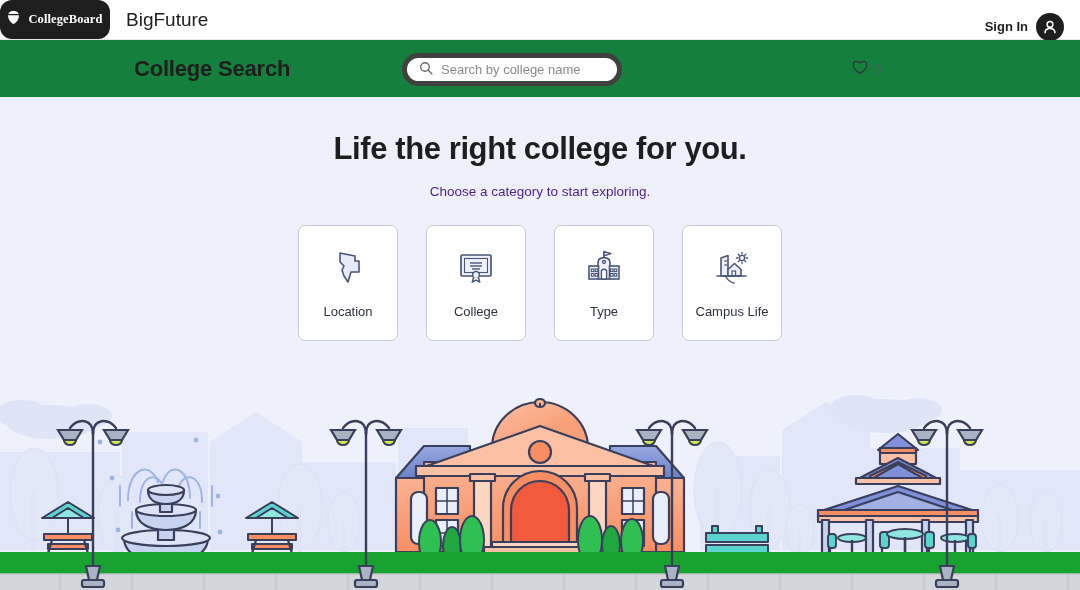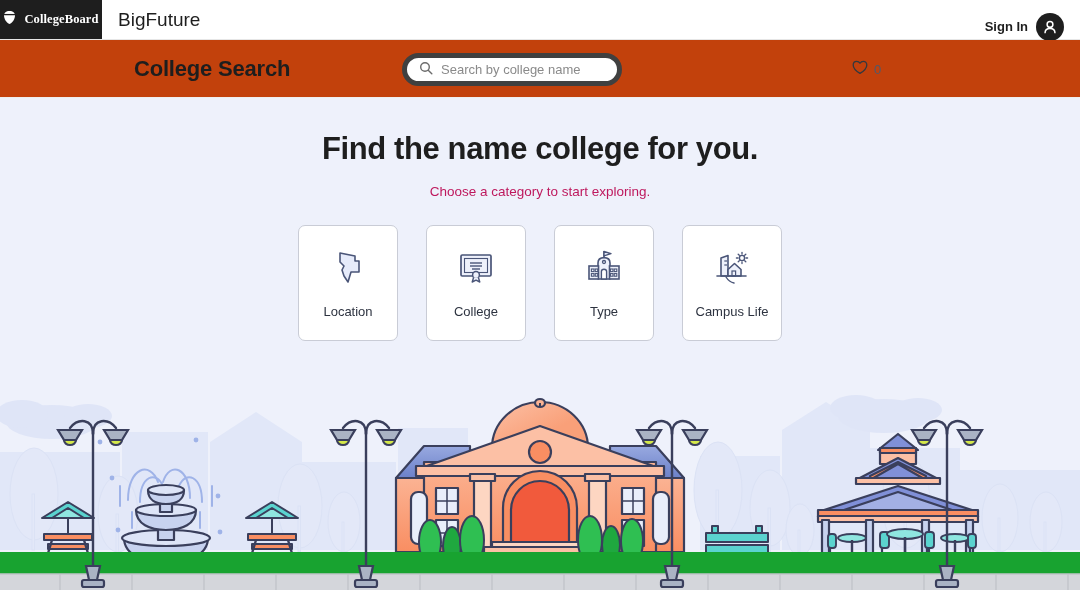--- a/index.html
+++ b/index.html
@@ -13,26 +13,27 @@
   
   .topbar {
     height: 40px;
     display: flex;
     align-items: stretch;
     background: #ffffff;
     border-bottom: 1px solid #e6e6e6;
     position: relative;
   }
   .cb-logo {
-    width: 102px;
+    width: 110px;
     background: #1e1e1e;
     display: flex;
     align-items: center;
     justify-content: center;
     gap: 8px;
+    border-radius: 12px;
   }
   .cb-acorn { display: block; }
   .cb-word {
     color: #ffffff;
     font-family: "Liberation Serif", serif;
     font-weight: bold;
     font-size: 12.5px;
     letter-spacing: .1px;
   }
   .bigfuture {
@@ -55,21 +56,21 @@
   .avatar {
     width: 28px; height: 28px; border-radius: 50%;
     background: #1e1e1e;
     display: flex; align-items: center; justify-content: center;
     cursor: pointer;
   }
 
   
   .searchbar {
     height: 58px;
-    background: #c2410c;
+    background: #15803d;
     display: flex;
     align-items: center;
     position: relative;
     border-bottom: 1px solid #eeeeee;
   }
   .page-title {
     position: absolute; left: 134px;
     font-size: 22px; font-weight: bold; color: #1e1e1e;
     letter-spacing: -.2px;
   }
@@ -105,21 +106,21 @@
     text-align: center;
     font-size: 31px;
     font-weight: bold;
     color: #1e1e1e;
     letter-spacing: -.4px;
     padding-top: 33px;
   }
   .hero-sub {
     text-align: center;
     font-size: 13.5px;
-    color: #be185d;
+    color: #4c1d95;
     padding-top: 17px;
   }
   .cards {
     display: flex;
     justify-content: center;
     gap: 28px;
     margin-top: 26px;
   }
   .card {
     width: 100px; height: 116px;
@@ -182,21 +183,21 @@
   <span>
     <svg width="16" height="15" viewBox="0 0 16 15">
       <path d="M8 13.4 C8 13.4 1.2 9.2 1.2 4.9 C1.2 2.7 2.9 1.3 4.7 1.3 C6.1 1.3 7.4 2.2 8 3.3 C8.6 2.2 9.9 1.3 11.3 1.3 C13.1 1.3 14.8 2.7 14.8 4.9 C14.8 9.2 8 13.4 8 13.4 Z" fill="none" stroke="#33383f" stroke-width="1.3" stroke-linejoin="round"></path>
     </svg>
   </span>
   <span class="fav-count">0</span>
 </div>
 
 <div class="hero">
 
-  <div class="hero-h1">Find the name college for you.</div>
+  <div class="hero-h1">Life the right college for you.</div>
   <div class="hero-sub">Choose a category to start exploring.</div>
 
   <div class="cards">
 
     <div class="card">
       <span class="card-icon">
         <svg width="34" height="38" viewBox="0 0 34 38">
           <path d="M9 4 L24 7 L24 12 L28 12 L28 23 L20 23 L17 33 L13 27 L11 21 L13 17 L9 13 Z" fill="#e6ebfa" stroke="#4a5578" stroke-width="1.6" stroke-linejoin="round"></path>
         </svg>
       </span>

